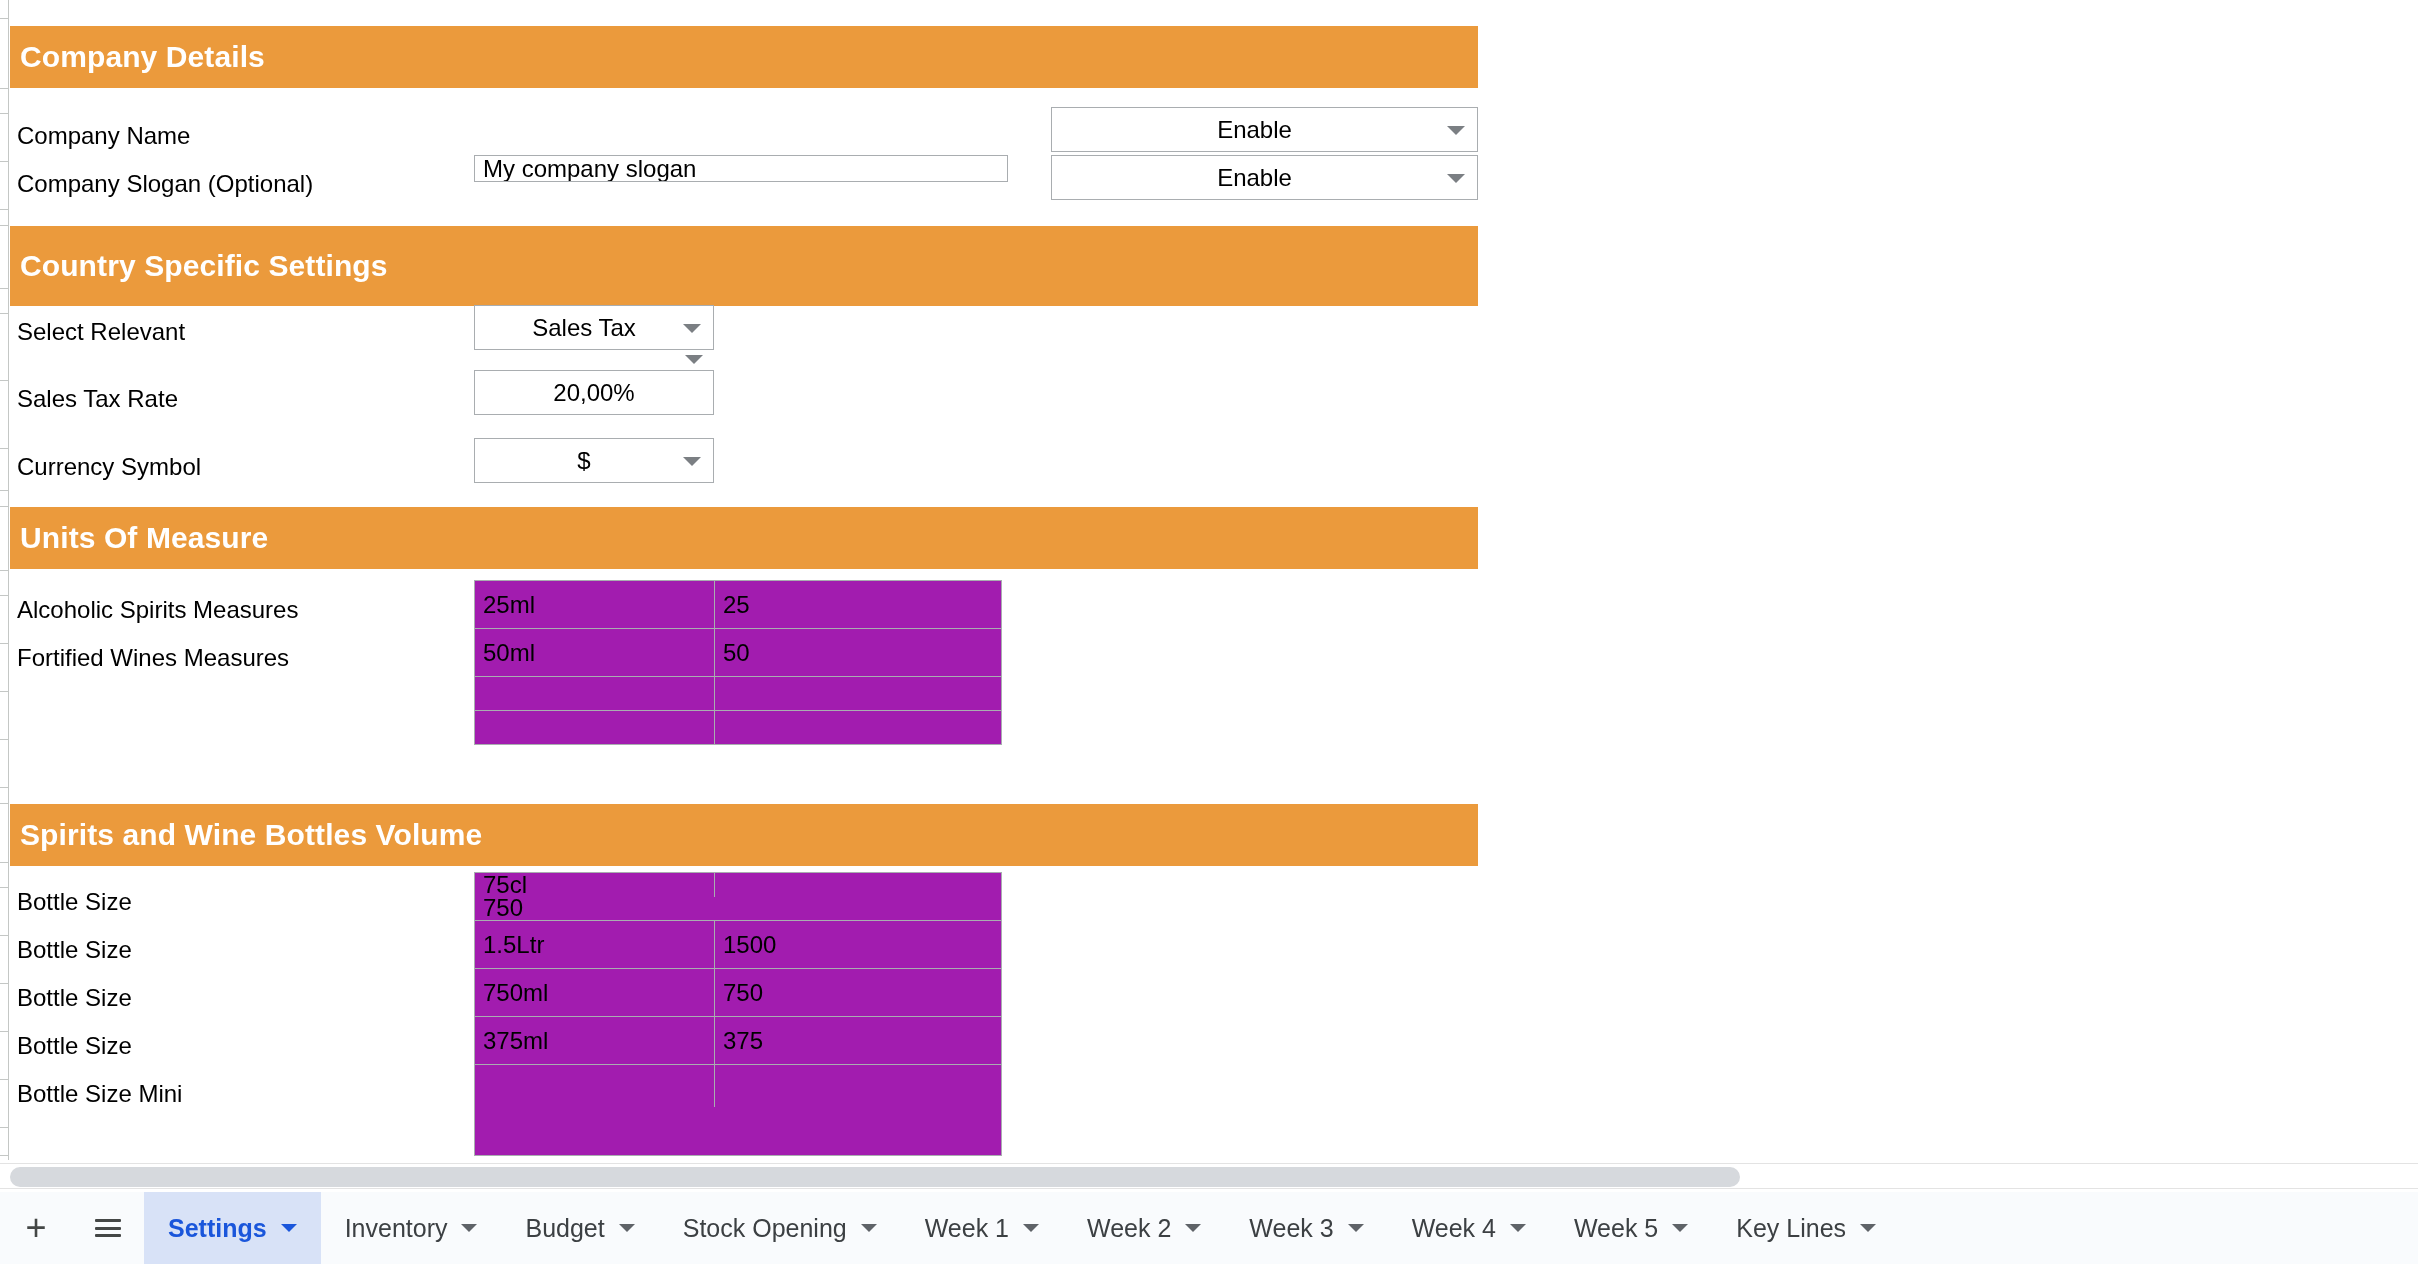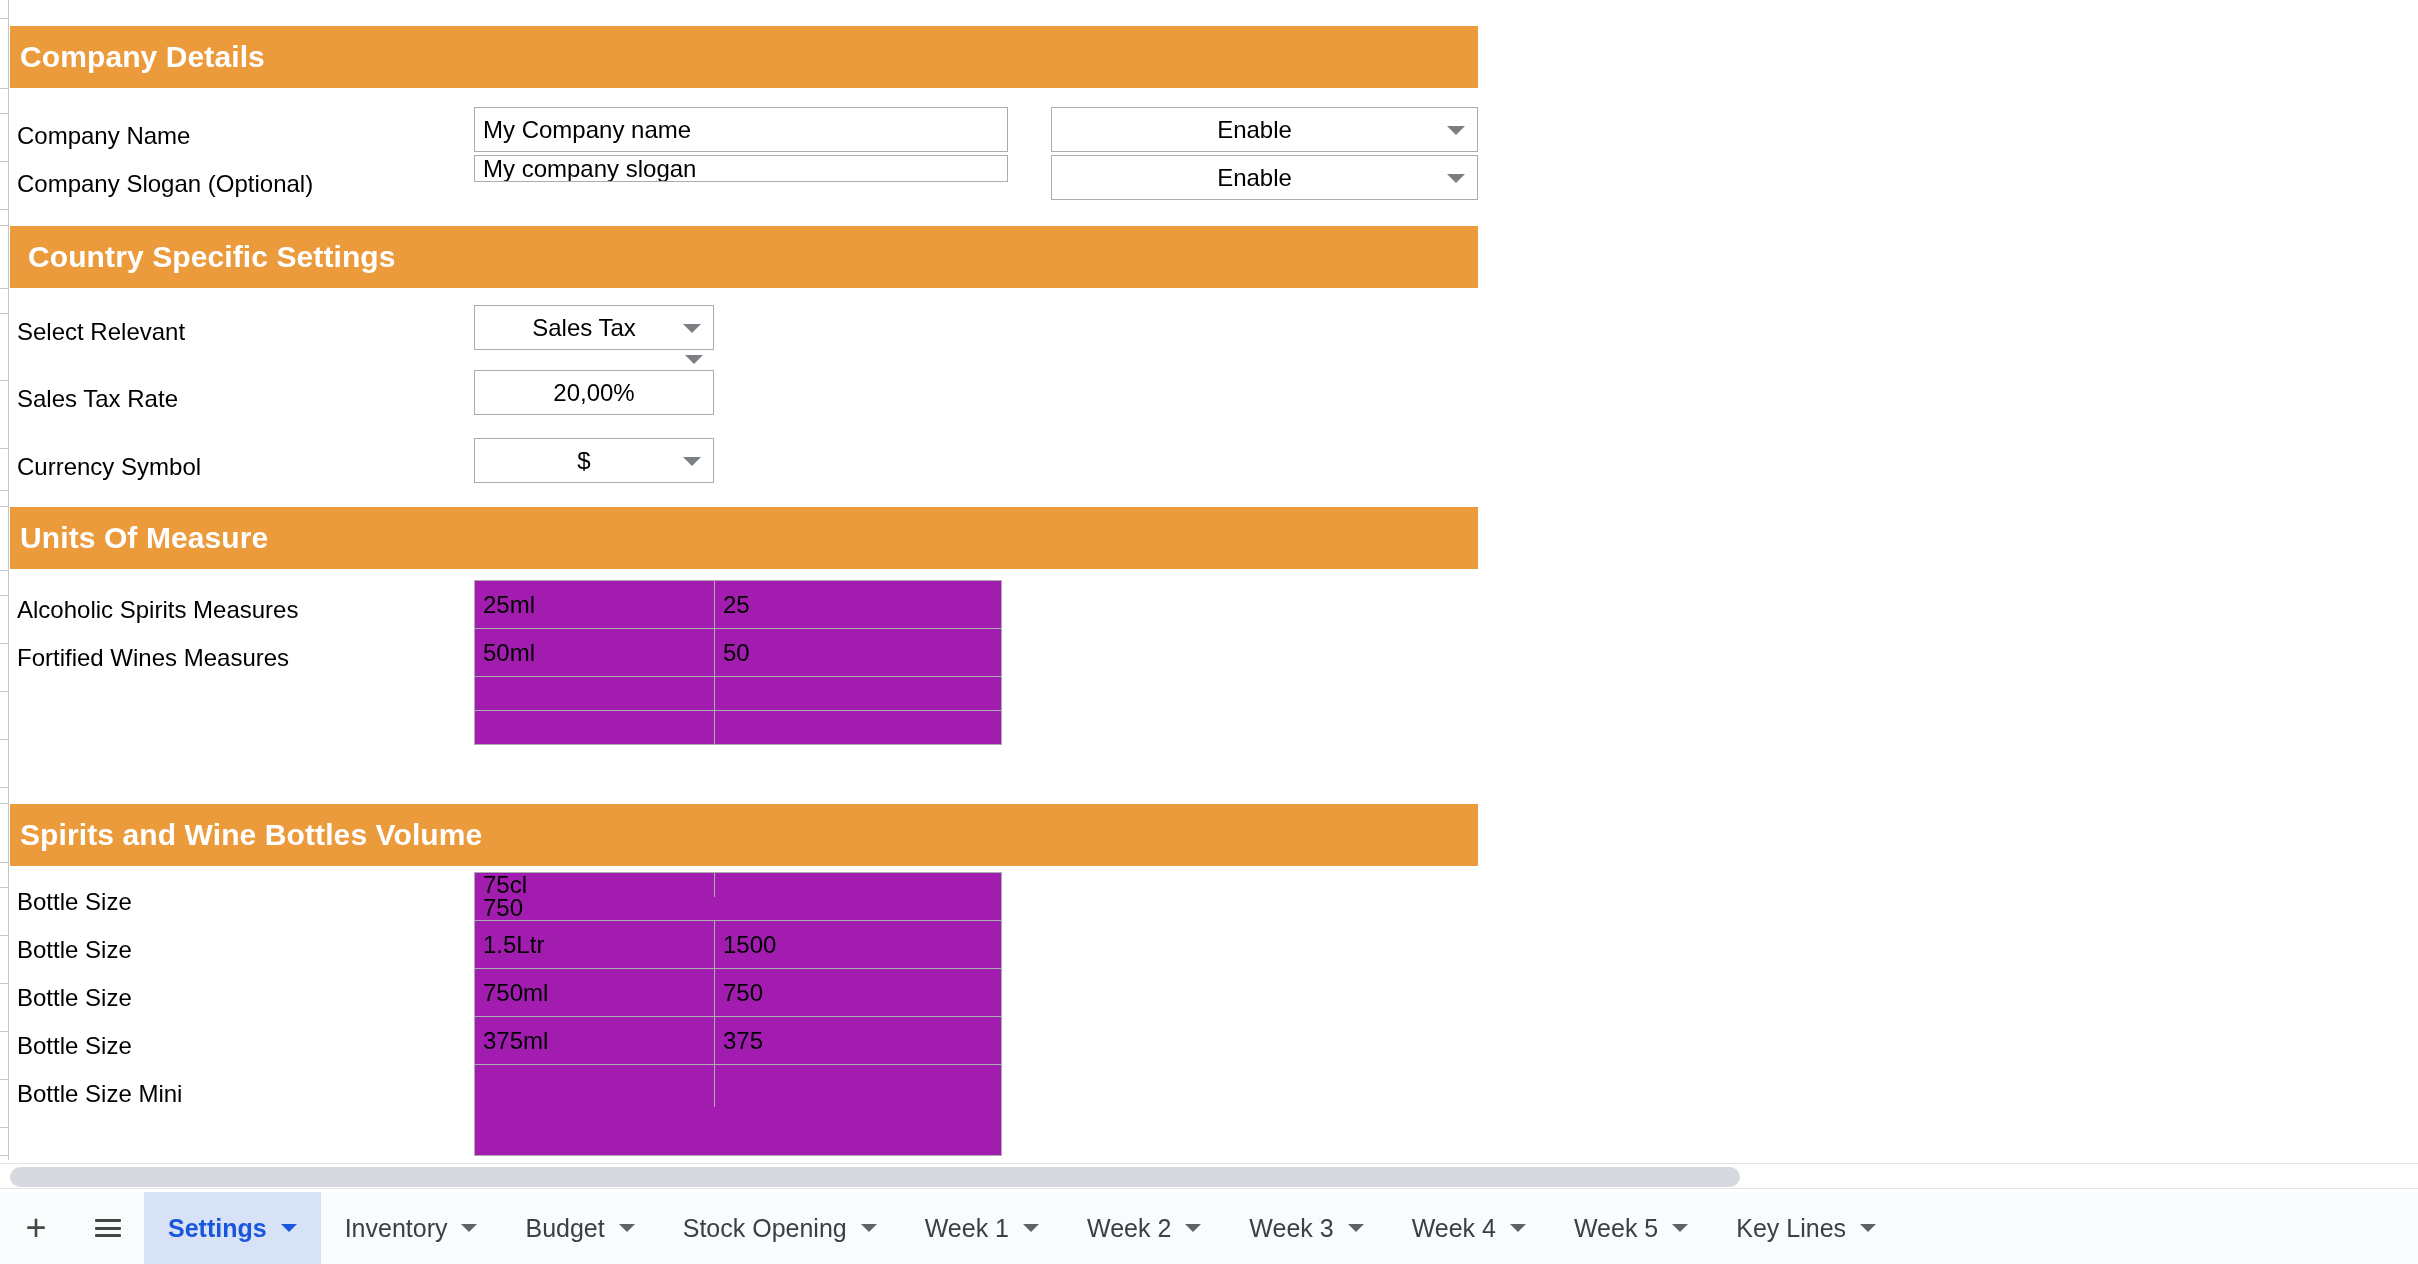--- a/index.html
+++ b/index.html
@@ -254,34 +254,33 @@
       <div class="gutter-line" style="top:1079px"></div>
       <div class="gutter-line" style="top:1127px"></div>
       <div class="gutter-line" style="top:1155px"></div>
     </div>
 
     <div class="band" style="top:26px; height:62px;">
       <span class="band-title">Company Details</span>
     </div>
 
     <div class="rowlabel" style="top:124px;">Company Name</div>
-    <div class="cellbox left" style="left:474px; top:107px; width:534px; height:45px;">My Company name</div>
     <div class="cellbox dd" style="left:1051px; top:107px; width:427px; height:45px;">
       <span>Enable</span>
       <span class="caret"></span>
     </div>
 
     <div class="rowlabel" style="top:172px;">Company Slogan (Optional)</div>
     <div class="cellbox left" style="left:474px; top:155px; width:534px; height:27px;">My company slogan</div>
     <div class="cellbox dd" style="left:1051px; top:155px; width:427px; height:45px;">
       <span>Enable</span>
       <span class="caret"></span>
     </div>
 
-    <div class="band" style="top:226px; height:62px;padding-left:8px;">
+    <div class="band" style="top:226px; height:80px;">
       <span class="band-title">Country Specific Settings</span>
     </div>
 
     <div class="rowlabel" style="top:320px;">Select Relevant</div>
     <div class="cellbox dd" style="left:474px; top:305px; width:240px; height:45px;">
       <span>Sales Tax</span>
       <span class="caret"></span>
     </div>
     <span class="caret-free" style="left:685px; top:355px;"></span>
 

